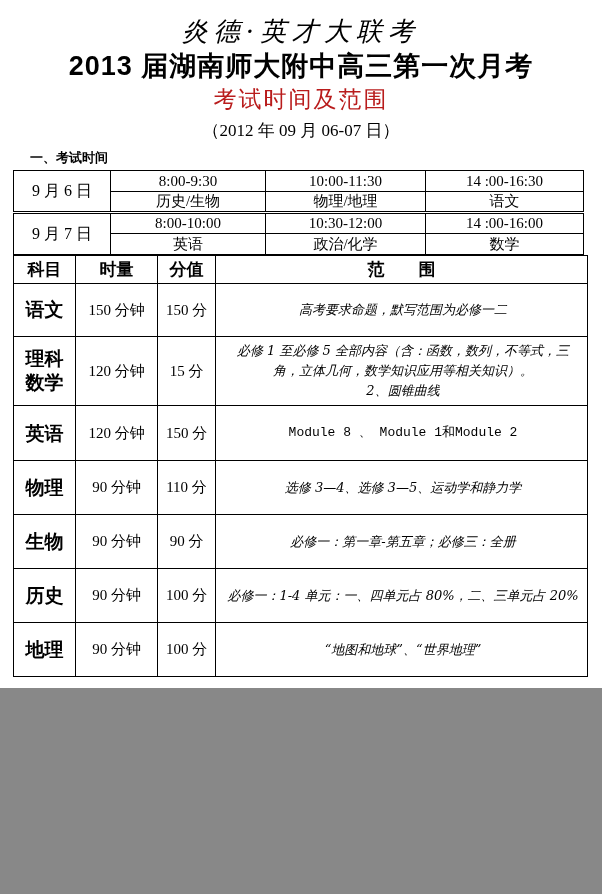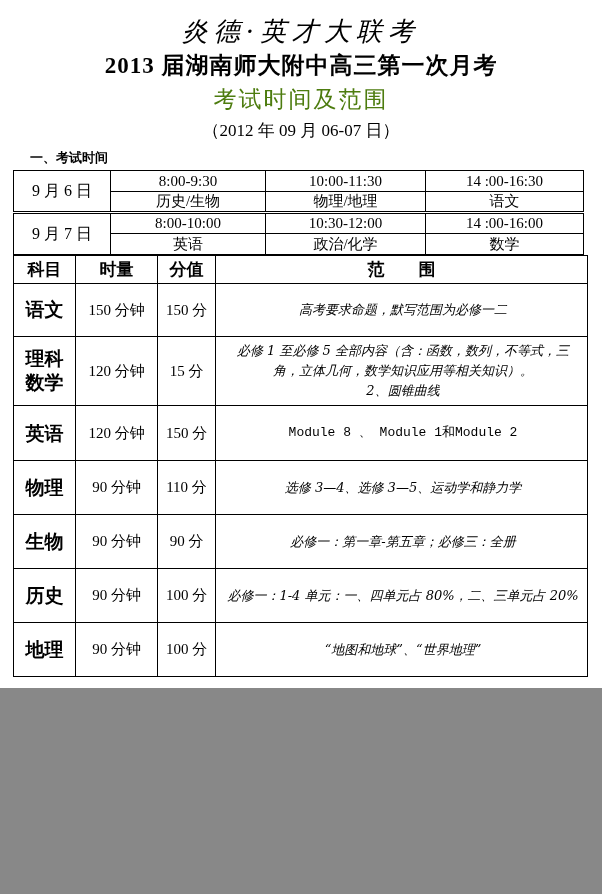--- a/index.html
+++ b/index.html
@@ -19,33 +19,33 @@
   .brand-title {
     margin-top: 14px;
     font-family: "DejaVu Serif", serif;
     font-style: italic;
     font-size: 26px;
     line-height: 34px;
     letter-spacing: 6px;
     font-weight: 500;
   }
   .main-title {
-    font-family: Liberation Serif, serif;
+    font-family: Liberation Sans, sans-serif;
     font-weight: bold;
-    font-size: 23px;
+    font-size: 27px;
     line-height: 36px;
     letter-spacing: 1px;
   }
   .sub-title {
     font-family: "Liberation Serif", serif;
     font-weight: normal;
     font-size: 23px;
     line-height: 32px;
     letter-spacing: 2px;
-    color: #4d7c0f;
+    color: #b91c1c;
   }
   .date-line {
     font-family: "Liberation Serif", serif;
     font-size: 17px;
     line-height: 26px;
     margin-top: 2px;
   }
   
   .section-label {
     font-family: "Liberation Serif", serif;

